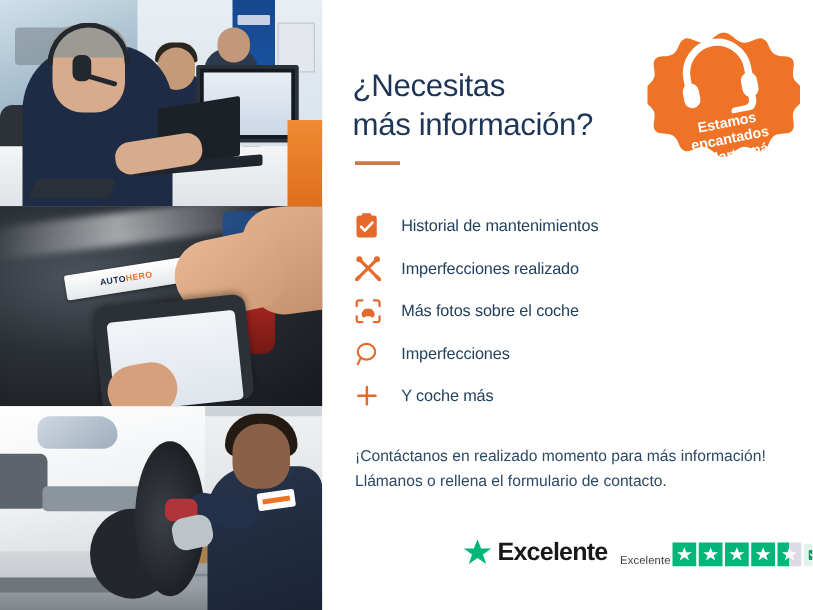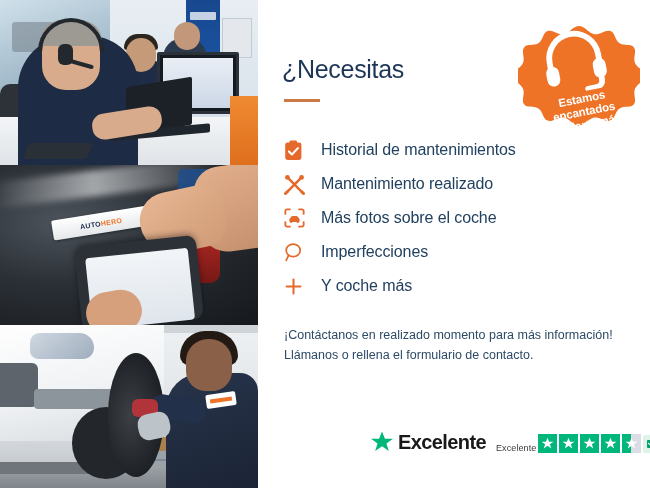--- a/index.html
+++ b/index.html
@@ -363,21 +363,21 @@
   }
   .feature-icon {
     width: 30px;
     flex: 0 0 30px;
     display: flex;
     align-items: center;
     justify-content: flex-start;
     color: #e4692a;
   }
   .feature-label {
-    font-size: 16px;
+    font-size: 13px;
     color: #22415f;
     letter-spacing: -0.1px;
     padding-left: 7px;
   }
 
   
   .contact-copy {
     margin: 22px 0 0 2px;
     font-size: 12.5px;
     line-height: 1.62;
@@ -511,20 +511,21 @@
       <div class="p3-glove2"></div>
       <div class="p3-glove"></div>
     </div>
 
   </div>
 
   <div class="content">
 
     <h1 class="headline">
       <span>¿Necesitas</span><br>
+      <span>más información?</span>
     </h1>
 
     <div class="accent-bar"></div>
 
     <div class="badge">
       <svg viewBox="0 0 120 120" aria-hidden="true">
         <path fill="#ee7326" d="M60 2
           c6 0 9 7 15 8 6 1 11-5 16-3 5 2 4 9 9 12 5 3 11 0 14 4 3 4-1 10 1 15 2 5 9 7 9 13 0 6-7 8-9 13-2 5 2 11-1 15-3 4-9 1-14 4-5 3-4 10-9 12-5 2-10-4-16-3-6 1-9 8-15 8-6 0-9-7-15-8-6-1-11 5-16 3-5-2-4-9-9-12-5-3-11 0-14-4-3-4 1-10-1-15-2-5-9-7-9-13 0-6 7-8 9-13 2-5-2-11 1-15 3-4 9-1 14-4 5-3 4-10 9-12 5-2 10 4 16 3 6-1 9-8 15-8z"></path>
       </svg>
       <div class="badge-inner">
@@ -562,21 +563,21 @@
             <g stroke="#e4692a" stroke-width="2.6" stroke-linecap="round" fill="none">
               <path d="M3.4 3.4L18.6 18.6"></path>
               <path d="M18.6 3.4L3.4 18.6"></path>
             </g>
             <circle cx="3.6" cy="3.6" r="2.5" fill="#e4692a"></circle>
             <circle cx="18.4" cy="3.6" r="2.5" fill="#e4692a"></circle>
             <path d="M18.6 18.6l1.8 1.8" stroke="#e4692a" stroke-width="3.2" stroke-linecap="round"></path>
             <path d="M3.4 18.6l-1.8 1.8" stroke="#e4692a" stroke-width="3.2" stroke-linecap="round"></path>
           </svg>
         </span>
-        <span class="feature-label">Mantenimiento realizado</span>
+        <span class="feature-label">Imperfecciones realizado</span>
       </li>
 
       <li class="feature">
         <span class="feature-icon">
           <svg width="21" height="20" viewBox="0 0 22 21" fill="none">
             <g stroke="#e4692a" stroke-width="1.9" stroke-linecap="round">
               <path d="M1.4 6.2V3.2a1.8 1.8 0 0 1 1.8-1.8h3"></path>
               <path d="M20.6 6.2V3.2a1.8 1.8 0 0 0-1.8-1.8h-3"></path>
               <path d="M1.4 14.8v3a1.8 1.8 0 0 0 1.8 1.8h3"></path>
               <path d="M20.6 14.8v3a1.8 1.8 0 0 1-1.8 1.8h-3"></path>

